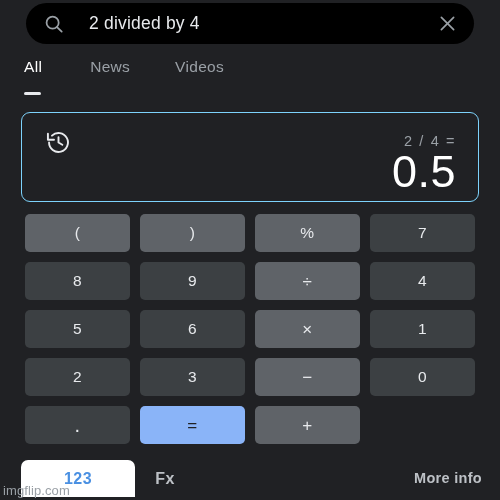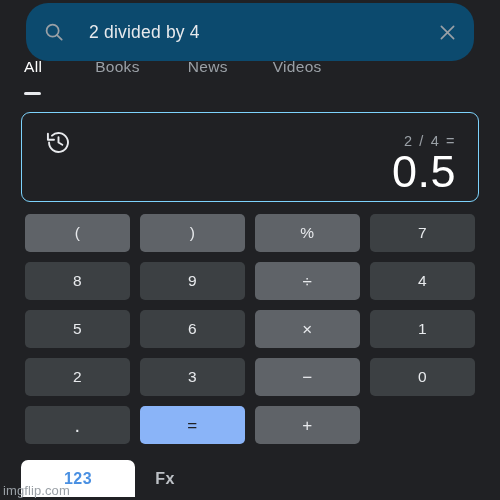--- a/index.html
+++ b/index.html
@@ -16,22 +16,22 @@
     position: relative;
     -webkit-font-smoothing: antialiased;
   }
 
   
   .searchbar {
     position: absolute;
     left: 26px;
     top: 3px;
     width: 448px;
-    height: 58px;
-    background: #0c4a6e;
+    height: 41px;
+    background: #000000;
     border-radius: 22px;
     display: flex;
     align-items: center;
     padding: 0 16px 0 17px;
     justify-content: space-between;
   }
   .search-icon {
     width: 22px; height: 22px;
     flex: 0 0 22px;
     display: block;
@@ -213,21 +213,20 @@
   </svg>
   <div class="search-value" title="Search">2 divided by 4</div>
   <svg class="clear-icon" viewBox="0 0 24 24">
     <line x1="5" y1="5" x2="19" y2="19" stroke="#9aa0a6" stroke-width="1.9" stroke-linecap="round"></line>
     <line x1="19" y1="5" x2="5" y2="19" stroke="#9aa0a6" stroke-width="1.9" stroke-linecap="round"></line>
   </svg>
 </div>
 
 <div class="tabs">
   <div class="tab active">All</div>
-  <div class="tab tab-gap-1">Books</div>
   <div class="tab tab-gap-2">News</div>
   <div class="tab tab-gap-4">Videos</div>
 </div>
 
 <div class="calc-card">
   <svg class="history-icon" viewBox="0 0 24 24" fill="none">
     <path d="M3.6 12a8.4 8.4 0 1 0 2.6-6.1" stroke="#e8eaed" stroke-width="1.7" stroke-linecap="round"></path>
     <polyline points="2.6,4.2 2.6,9.6 8.0,9.6" stroke="#e8eaed" stroke-width="1.7" stroke-linecap="round" stroke-linejoin="round"></polyline>
     <polyline points="12,7.4 12,12 15.4,14" stroke="#e8eaed" stroke-width="1.7" stroke-linecap="round" stroke-linejoin="round"></polyline>
   </svg>
@@ -257,14 +256,15 @@
 
   <div class="key key-num">0</div>
   <div class="key key-num key-dot">.</div>
   <div class="key key-eq">=</div>
   <div class="key key-op">+</div>
 </div>
 
 <div class="footer">
   <div class="foot-tab foot-123">123</div>
   <div class="foot-tab foot-fx">Fx</div>
+  <div class="foot-more">More info</div>
   <div class="watermark">imgflip.com</div>
 </div>
 
 </body></html>

